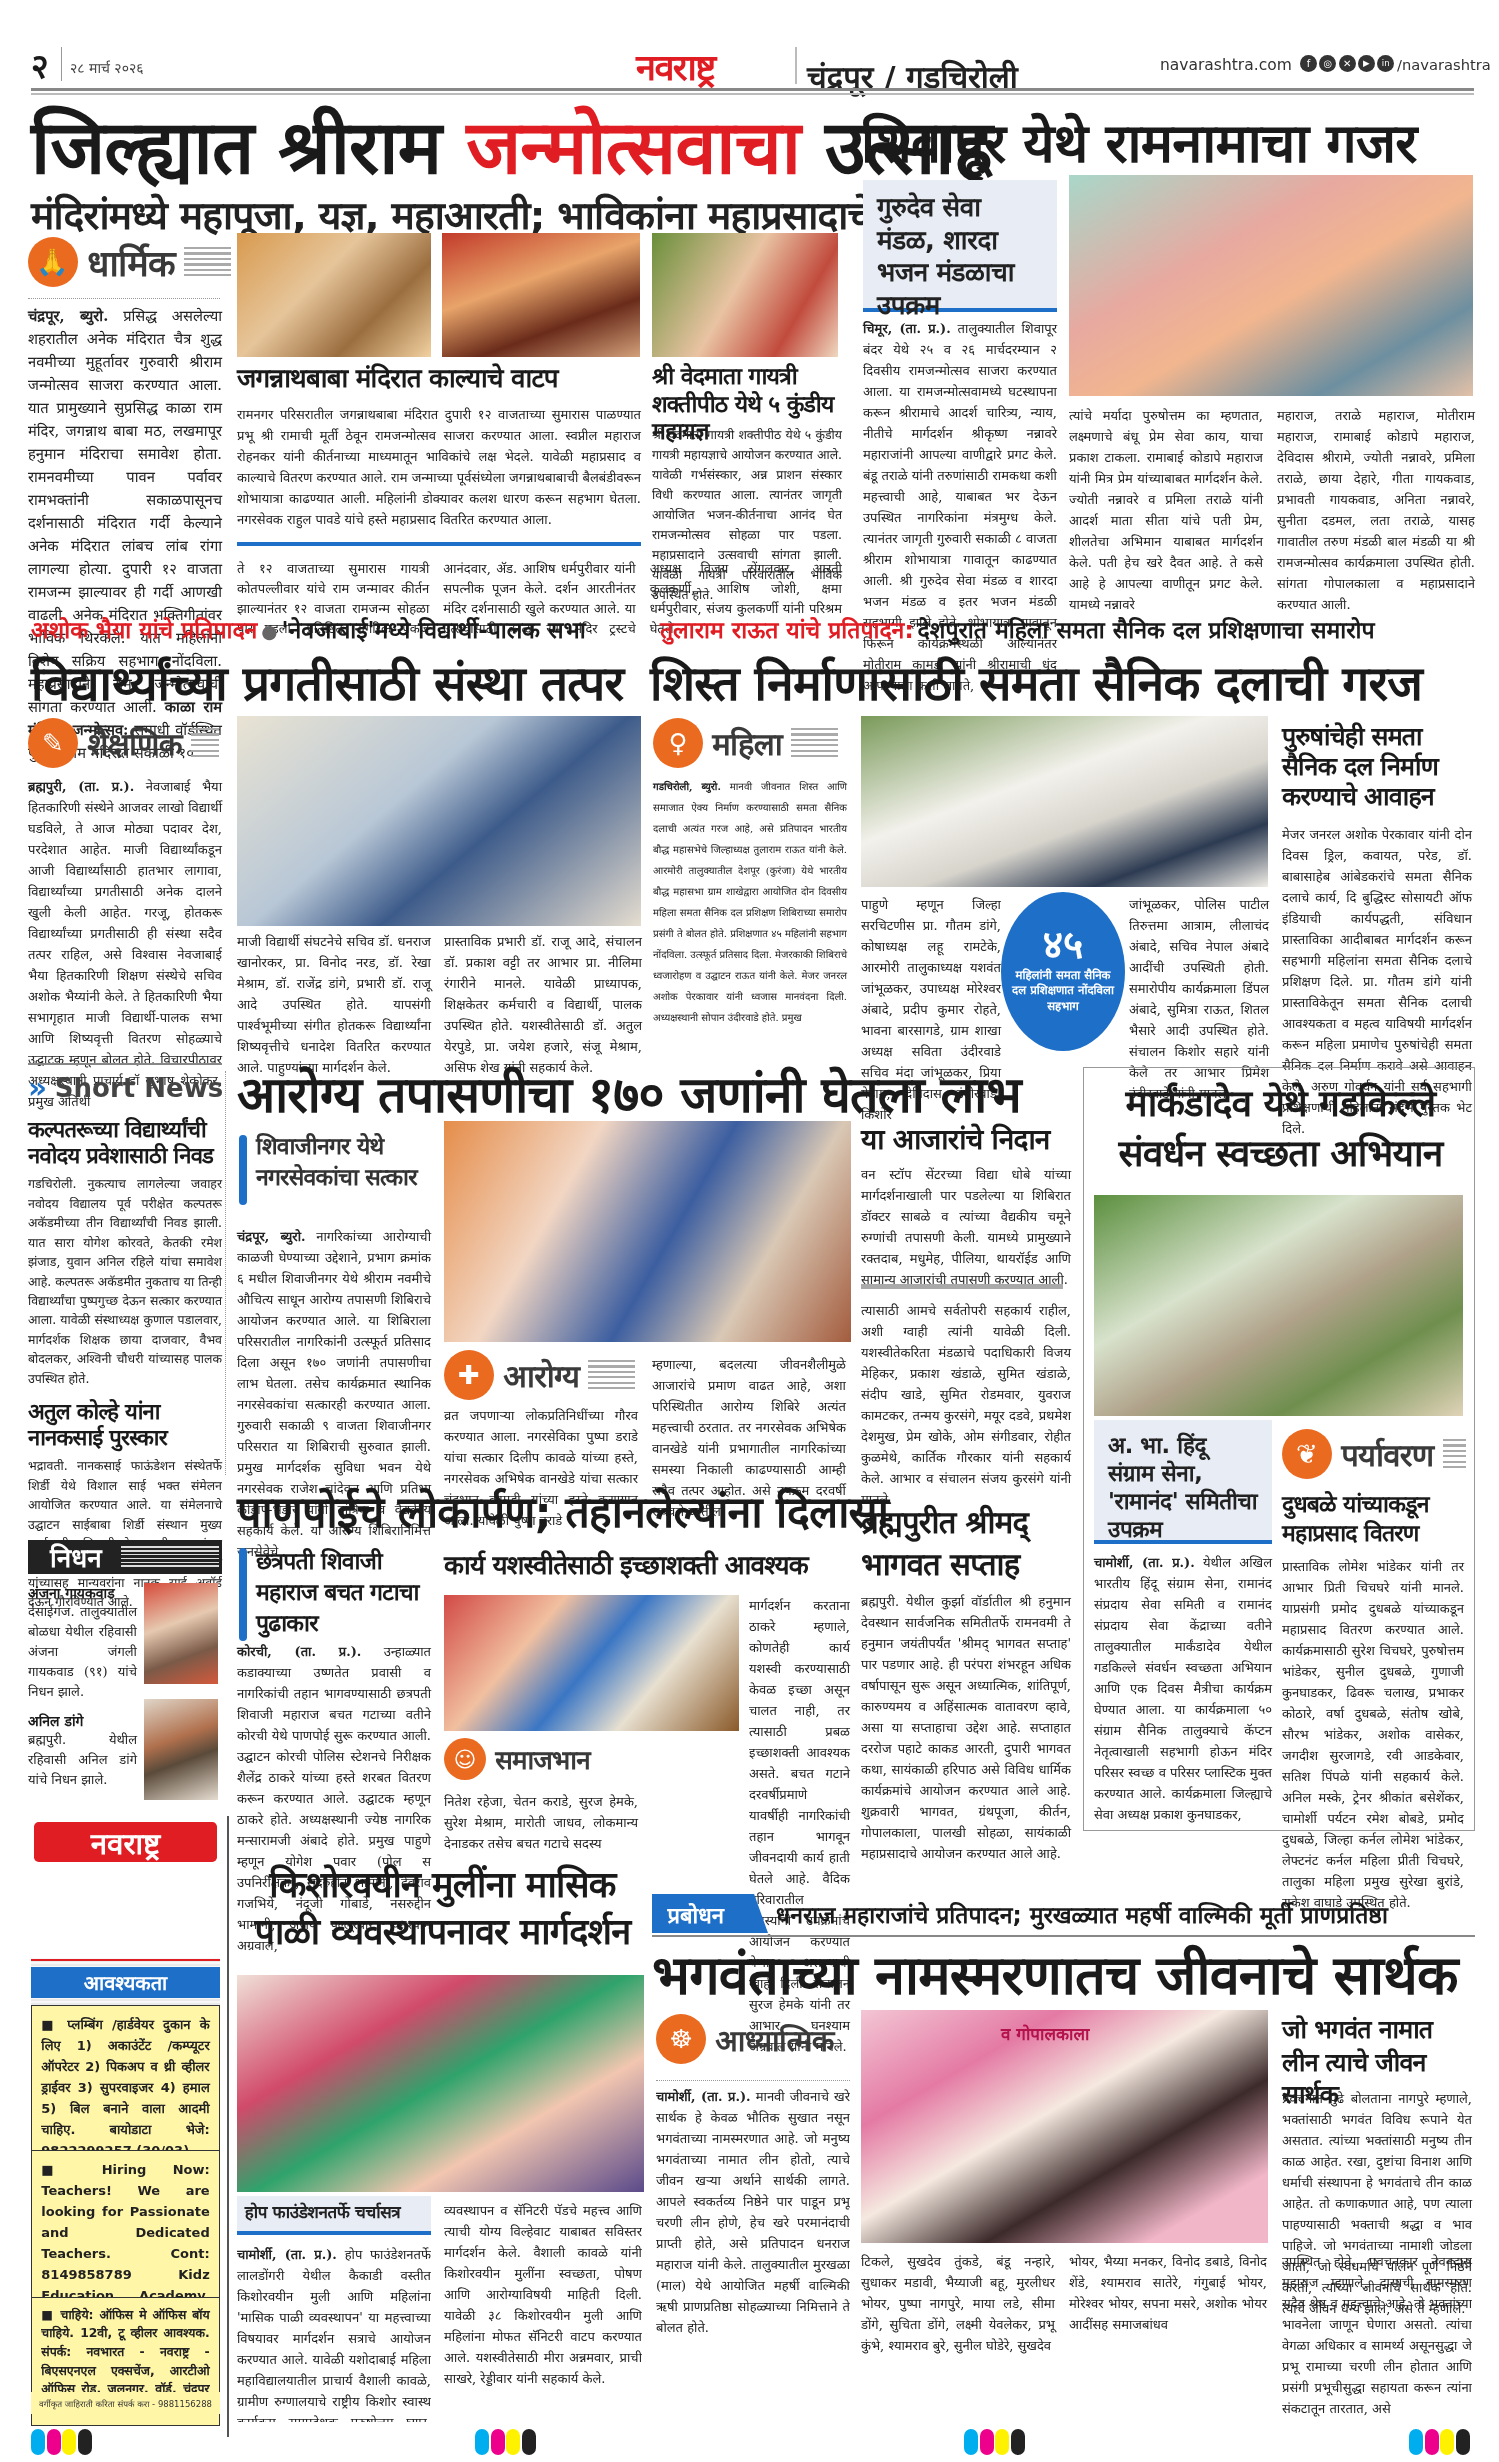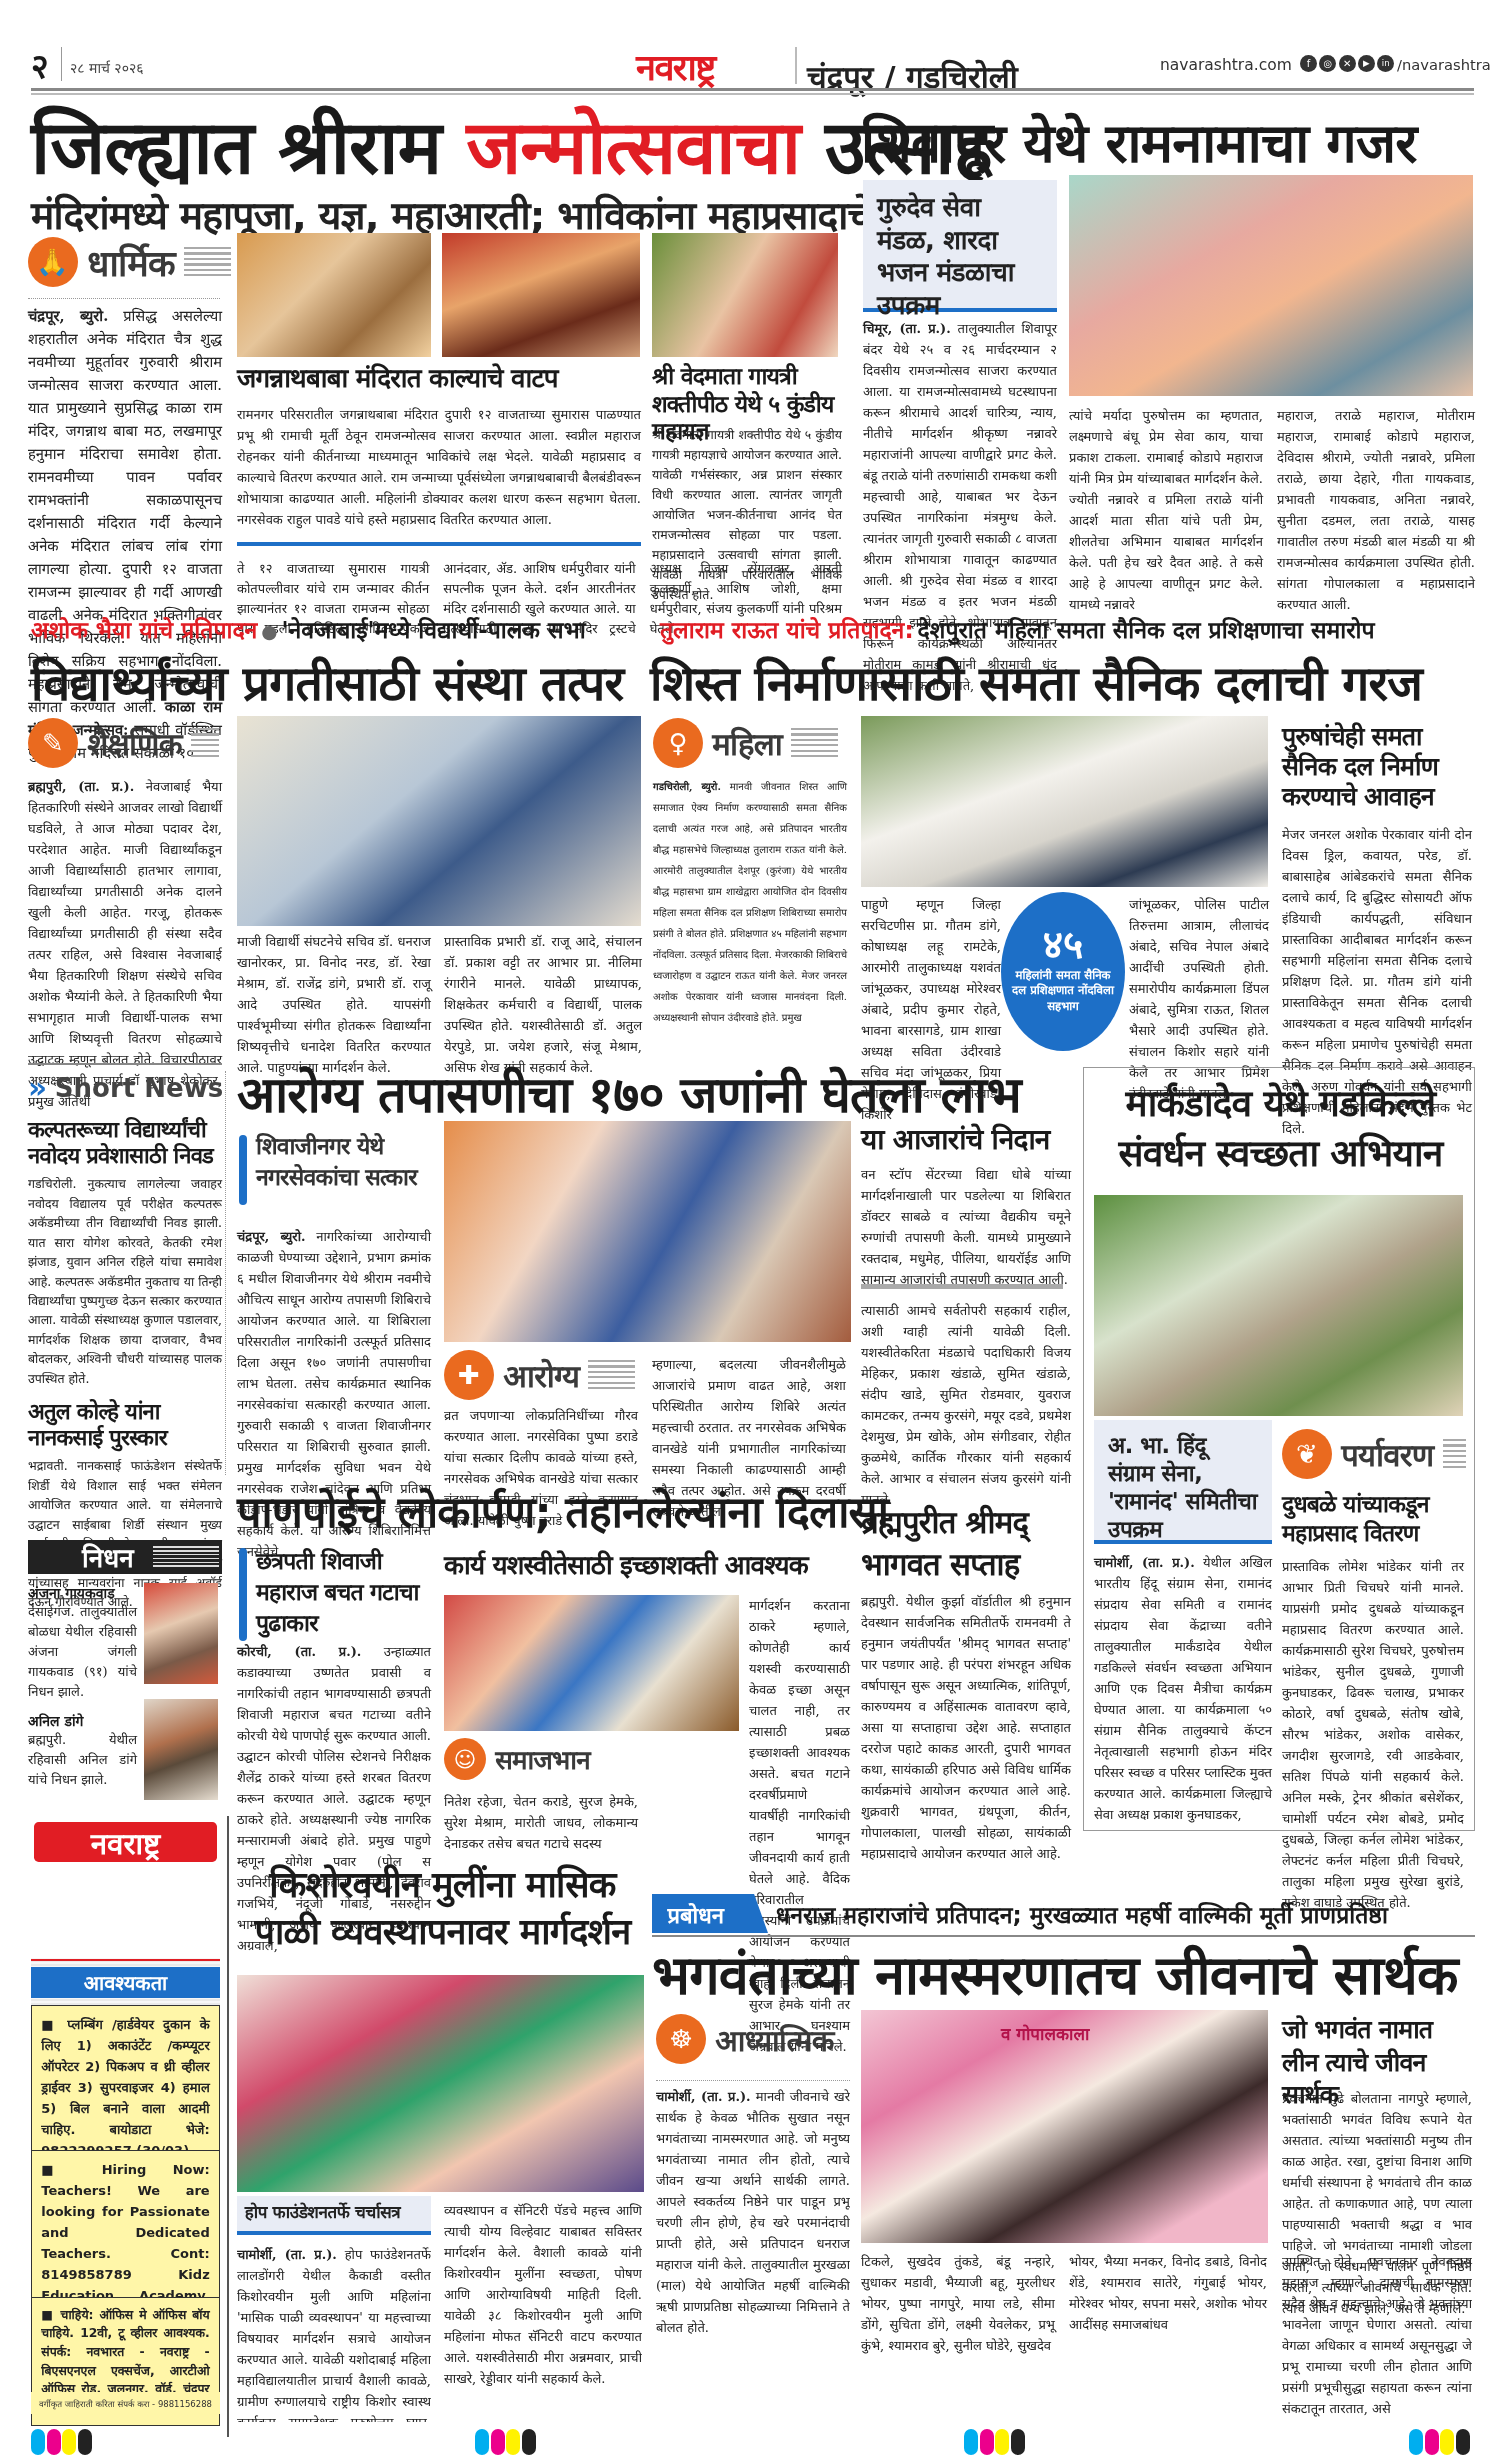--- a/index.html
+++ b/index.html
@@ -193,21 +193,21 @@
   <b>चामोर्शी, (ता. प्र.).</b>
   <span>येथील अखिल भारतीय हिंदू संग्राम सेना, रामानंद संप्रदाय सेवा समिती व रामानंद संप्रदाय सेवा केंद्राच्या वतीने तालुक्यातील मार्कंडादेव येथील गडकिल्ले संवर्धन स्वच्छता अभियान आणि एक दिवस मैत्रीचा कार्यक्रम घेण्यात आला. या कार्यक्रमाला ५० संग्राम सैनिक तालुक्याचे कॅप्टन नेतृत्वाखाली सहभागी होऊन मंदिर परिसर स्वच्छ व परिसर प्लास्टिक मुक्त करण्यात आले. कार्यक्रमाला जिल्ह्याचे सेवा अध्यक्ष प्रकाश कुनघाडकर,</span>
 </div>
 <div class="abs body-text" style="left:1282px;top:1556px;width:182px;font-size:13px;line-height:21px;">
   <span>प्रास्ताविक लोमेश भांडेकर यांनी तर आभार प्रिती चिचघरे यांनी मानले. याप्रसंगी प्रमोद दुधबळे यांच्याकडून महाप्रसाद वितरण करण्यात आले. कार्यक्रमासाठी सुरेश चिचघरे, पुरुषोत्तम भांडेकर, सुनील दुधबळे, गुणाजी कुनघाडकर, ढिवरू चलाख, प्रभाकर कोठारे, वर्षा दुधबळे, संतोष खोबे, सौरभ भांडेकर, अशोक वासेकर, जगदीश सुरजागडे, रवी आडकेवार, सतिश पिंपळे यांनी सहकार्य केले.</span>
   <span>अनिल मस्के, ट्रेनर श्रीकांत बसेशेंकर, चामोर्शी पर्यटन रमेश बोबडे, प्रमोद दुधबळे, जिल्हा कर्नल लोमेश भांडेकर, लेफ्टनंट कर्नल महिला प्रीती चिचघरे, तालुका महिला प्रमुख सुरेखा बुरांडे, राकेश वाघाडे उपस्थित होते.</span>
 </div>
 
 <div class="abs" style="left:28px;top:1540px;width:194px;height:233px;">
   <div style="height:34px;background:#222;color:#fff;display:flex;align-items:center;">
-    <span style="font-size:26px;font-weight:bold;padding-left:22px;width:93px;margin-left:32px;">निधन</span>
+    <span style="font-size:26px;font-weight:bold;padding-left:22px;width:93px;">निधन</span>
     <span style="flex:1;height:23px;background:repeating-linear-gradient(#ddd 0 1.6px,#222 1.6px 3.9px);margin-right:3.1px;"></span>
   </div>
   <div class="abs" style="left:0;top:43px;width:109px;">
     <b style="font-size:14px;">अंजना गायकवाड</b>
     <div class="body-text" style="font-size:13px;line-height:20px;">देसाईगंज. तालुक्यातील बोळधा येथील रहिवासी अंजना जंगली गायकवाड (९१) यांचे निधन झाले.</div>
   </div>
   <div class="photo" style="left:116px;top:43px;width:74px;height:101px;background:linear-gradient(160deg,#d64a3a,#e6c9b0 40%,#7a5a48 70%,#d35a3c);"></div>
   <div class="abs" style="left:0;top:171px;width:109px;">
     <b style="font-size:14px;">अनिल डांगे</b>
     <div class="body-text" style="font-size:13px;line-height:20px;">ब्रह्मपुरी. येथील रहिवासी अनिल डांगे यांचे निधन झाले.</div>

